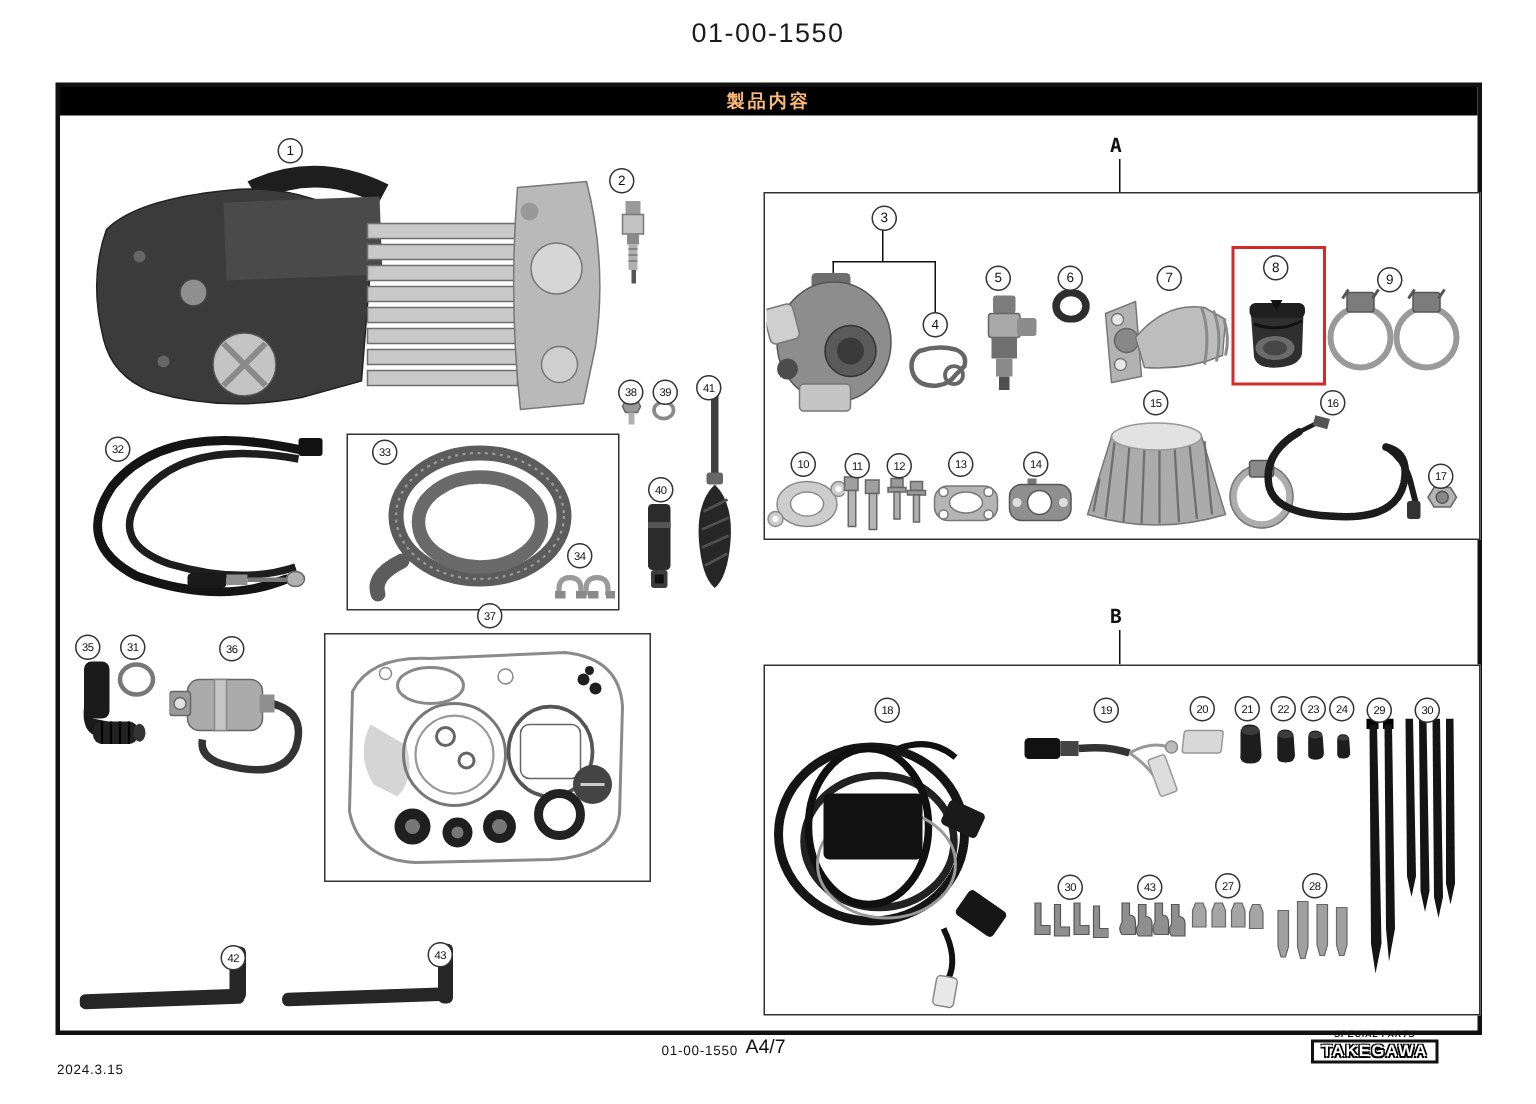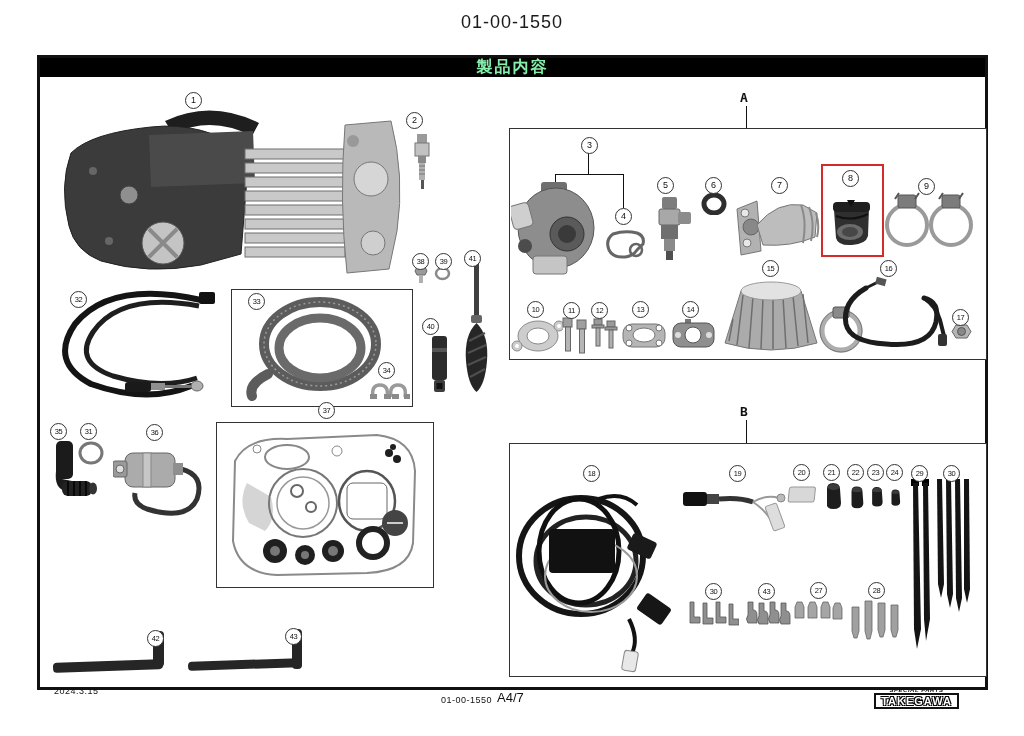--- a/index.html
+++ b/index.html
@@ -4,33 +4,33 @@
 <style>
   html,body{margin:0;padding:0;}
   body{width:1024px;height:736px;background:#fff;position:relative;
        font-family:"Liberation Sans",sans-serif;color:#111;overflow:hidden;}
   .title{position:absolute;left:0;top:12px;width:100%;text-align:center;
          font-size:18px;letter-spacing:1px;color:#1a1a1a;}
   .content-box{position:absolute;left:37px;top:55px;width:945px;height:629px;
                border:3px solid #111;background:#fff;}
   .header-bar{position:absolute;left:0;top:0;width:100%;height:19px;background:#000;
               display:flex;align-items:center;justify-content:center;}
-  .header-bar span{color:#86efac;font-weight:bold;font-size:16px;letter-spacing:2px;}
+  .header-bar span{color:#fdba74;font-weight:bold;font-size:12px;letter-spacing:2px;}
   .cn{position:absolute;width:15px;height:15px;border:1px solid #333;border-radius:50%;
       background:#fff;display:flex;align-items:center;justify-content:center;
       font-size:9px;line-height:1;color:#111;z-index:6;}
   .cn.d2{font-size:7.5px;letter-spacing:-0.4px;text-align:center;}
   .p{position:absolute;z-index:2;}
   .sec{position:absolute;font-weight:bold;font-size:13px;z-index:4;
        font-family:"DejaVu Sans Mono",monospace;}
   .vline,.hline{position:absolute;background:#111;z-index:1;}
   .obox{position:absolute;border:1px solid #333;background:#fff;z-index:1;}
   .redbox{position:absolute;border:2px solid #d22b2b;z-index:5;}
   .footer{position:absolute;left:0;top:686px;width:1024px;height:50px;font-size:9px;}
-  .f-date{position:absolute;left:38px;top:0;letter-spacing:0.5px;margin-left:16px;}
+  .f-date{position:absolute;left:38px;top:22px;letter-spacing:0.5px;}
   .f-doc{position:absolute;left:441px;top:9px;letter-spacing:0.5px;}
   .f-page{position:absolute;left:497px;top:4px;font-size:13px;}
   .logo{position:absolute;left:874px;top:1px;width:85px;text-align:center;}
   .logo-top{font-style:italic;font-weight:bold;font-size:6px;letter-spacing:0.5px;}
   .logo-main{border:2px solid #111;font-weight:bold;font-size:11px;letter-spacing:1px;
              padding:0 2px;color:#fff;
              text-shadow:-1px -1px 0 #000,1px -1px 0 #000,-1px 1px 0 #000,1px 1px 0 #000;}
 </style>
 </head>
 <body>
@@ -428,21 +428,21 @@
   <svg class="p" style="left:374px;top:208px" width="15" height="19" viewBox="0 0 15 19">
     <polygon points="3,1 11,1 13,5 11,9 3,9 1,5" fill="#9a9a9a" stroke="#666"></polygon>
     <rect x="5" y="9" width="4" height="8" fill="#b0b0b0"></rect>
   </svg>
 
   <span class="cn d2" style="left:395px;top:195px">39</span>
   <svg class="p" style="left:394px;top:208px" width="17" height="15" viewBox="0 0 17 15">
     <ellipse cx="8.5" cy="7.5" rx="6.5" ry="5.5" fill="none" stroke="#8a8a8a" stroke-width="2.5"></ellipse>
   </svg>
 
-  <span class="cn d2" style="left:382px;top:260px">40</span>
+  <span class="cn d2" style="left:392px;top:260px">40</span>
   <svg class="p" style="left:388px;top:276px" width="23" height="61" viewBox="0 0 23 61">
     <rect x="4" y="2" width="15" height="44" rx="3" fill="#2c2c2c"></rect>
     <rect x="4" y="14" width="15" height="4" fill="#555"></rect>
     <rect x="6" y="46" width="11" height="12" rx="2" fill="#3d3d3d"></rect>
     <rect x="8.5" y="49" width="6" height="6" fill="#111"></rect>
   </svg>
 
   <span class="cn d2" style="left:424px;top:192px">41</span>
   <svg class="p" style="left:421px;top:205px" width="31" height="130" viewBox="0 0 31 130">
     <rect x="13" y="0" width="5" height="56" fill="#3f3f3f"></rect>

